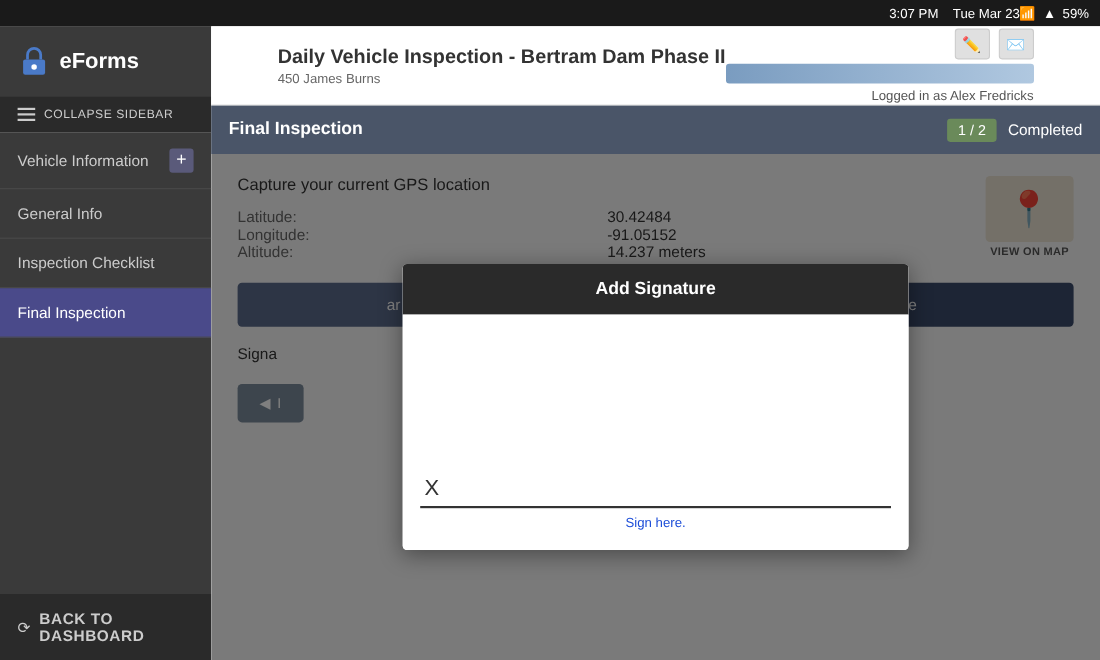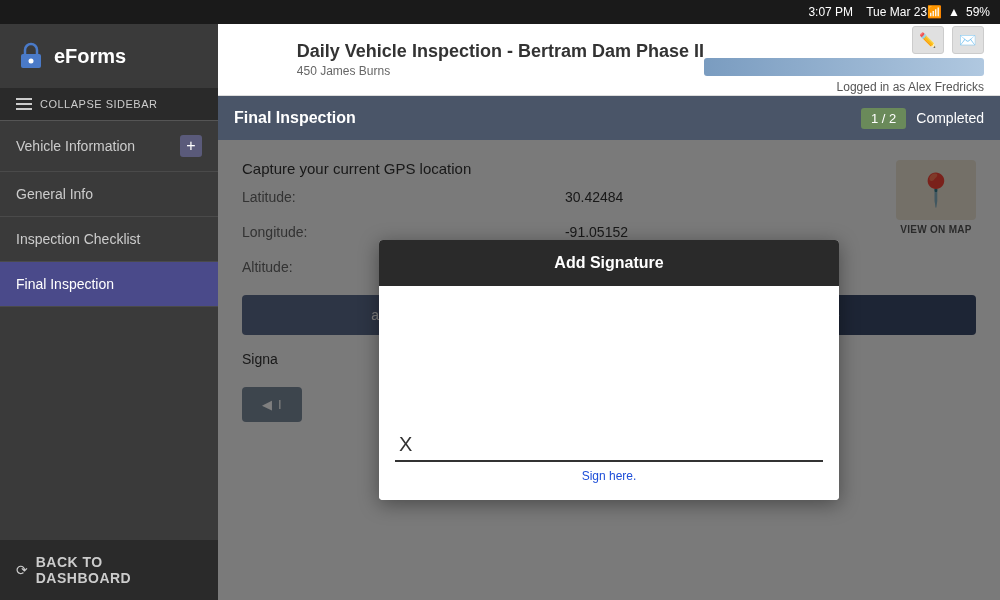--- a/index.html
+++ b/index.html
@@ -23,21 +23,21 @@
     }
 
     
     .app-container {
       display: flex;
       height: 576px;
     }
 
     
     .sidebar {
-      width: 218px;
+      width: 192px;
       background: #3a3a3a;
       display: flex;
       flex-direction: column;
       flex-shrink: 0;
     }
     .sidebar-logo {
       display: flex;
       align-items: center;
       padding: 12px 16px;
       background: #3a3a3a;
@@ -131,21 +131,21 @@
       background: #f5f5f5;
     }
 
     
     .app-header {
       background: #ffffff;
       padding: 10px 16px;
       border-bottom: 1px solid #ddd;
       display: flex;
       align-items: center;
-      justify-content: flex-end;
+      justify-content: center;
       height: 72px;
     }
     .header-title-area {}
     .header-title {
       font-size: 18px;
       font-weight: bold;
       color: #333;
     }
     .header-subtitle {
       font-size: 12px;
@@ -234,21 +234,21 @@
       flex: 1;
     }
     .gps-capture-label {
       font-size: 15px;
       color: #333;
       margin-bottom: 12px;
     }
     .gps-data {
       display: grid;
       grid-template-columns: auto auto;
-      gap: 19px 16px;
+      gap: 0 16px;
       font-size: 14px;
       color: #444;
     }
     .gps-label { color: #666; }
     .gps-value { color: #333; font-weight: 500; }
     .map-view {
       display: flex;
       flex-direction: column;
       align-items: center;
       cursor: pointer;

